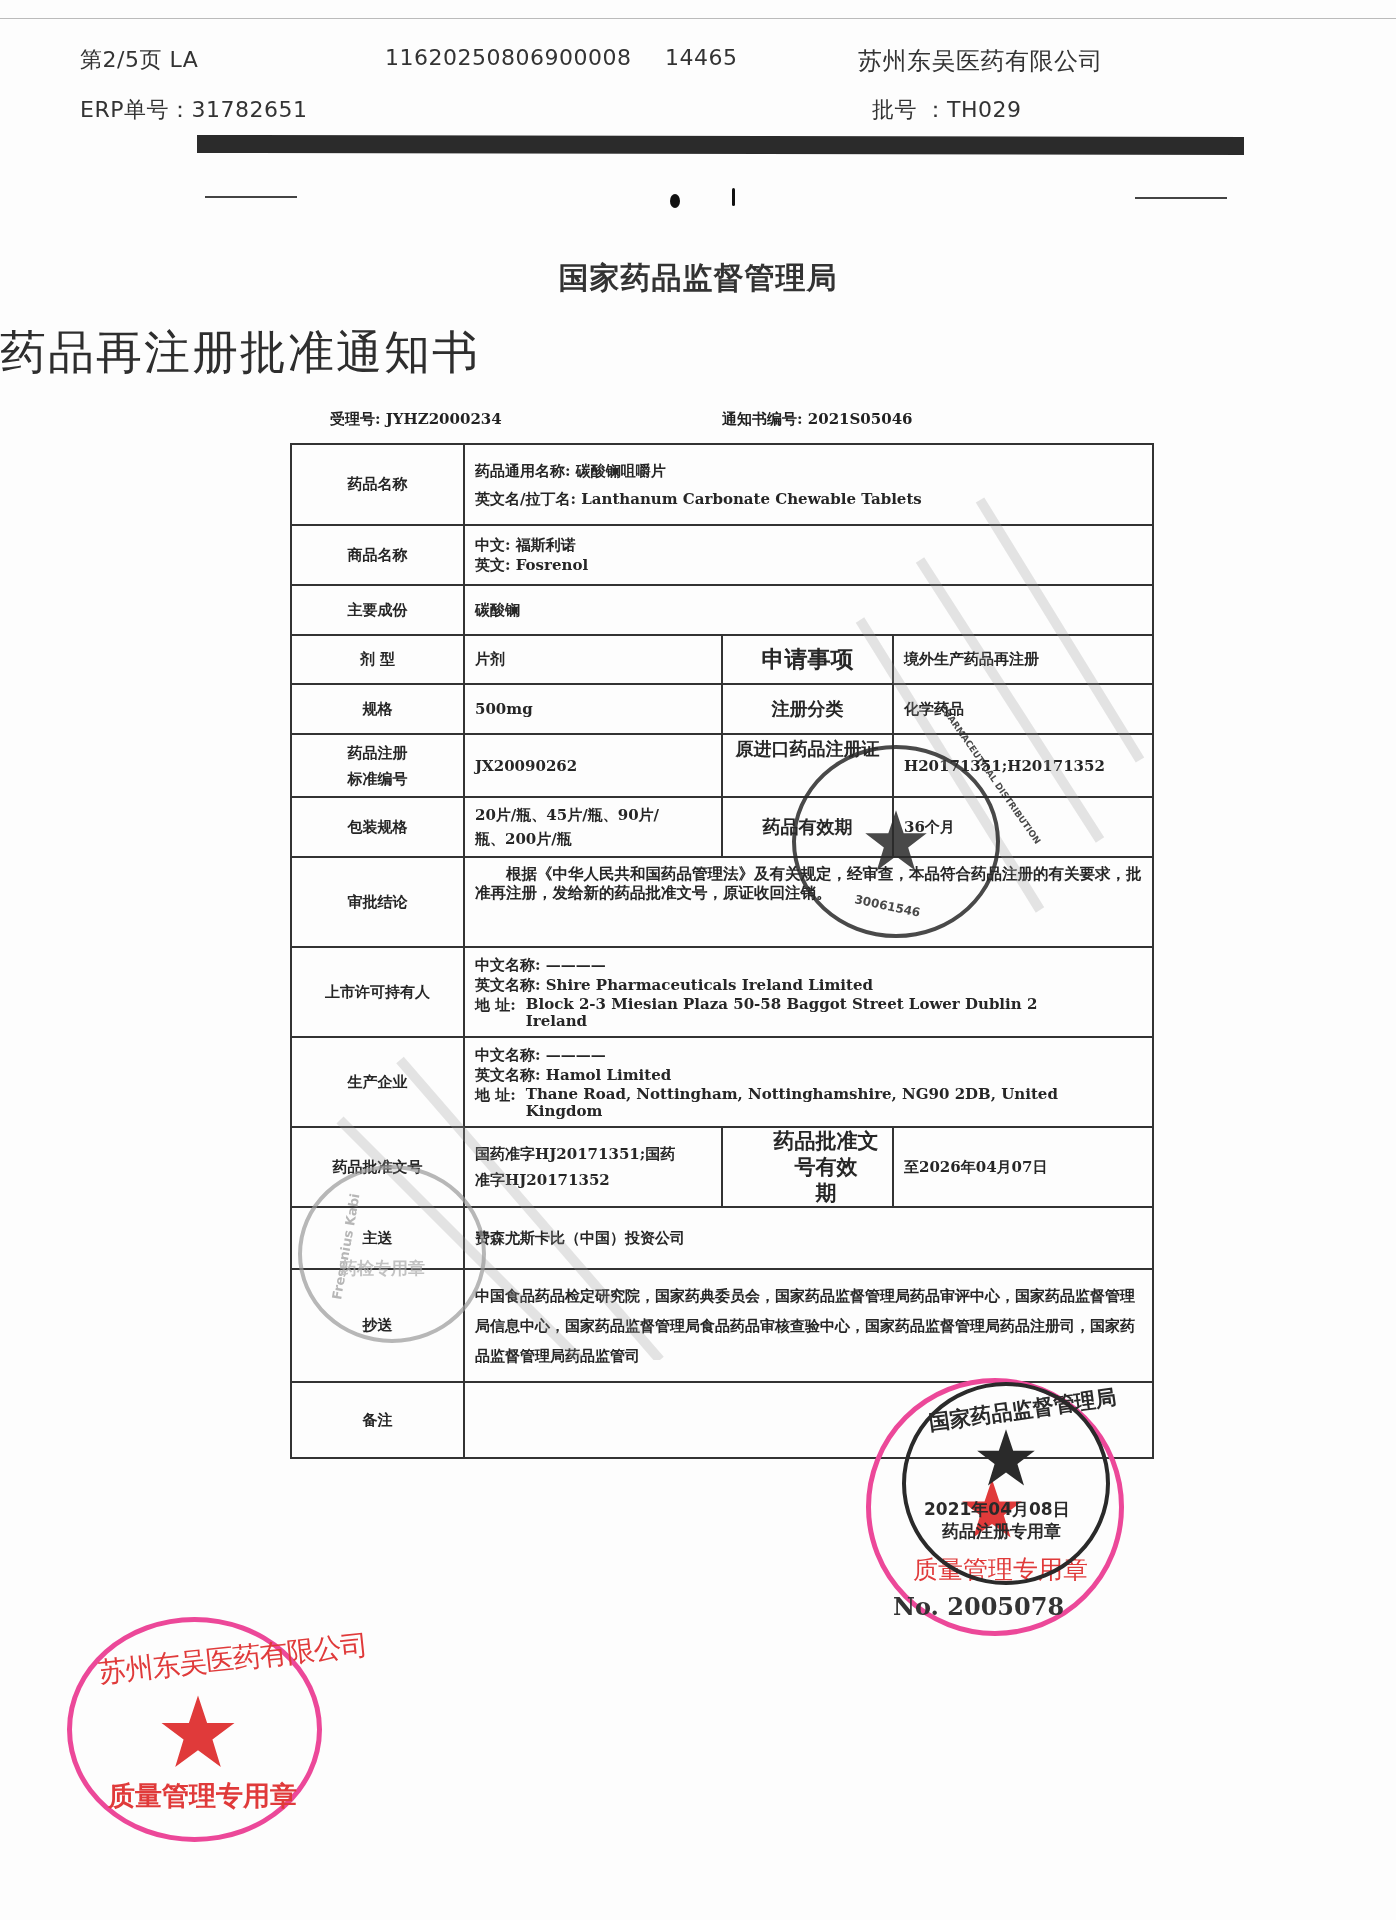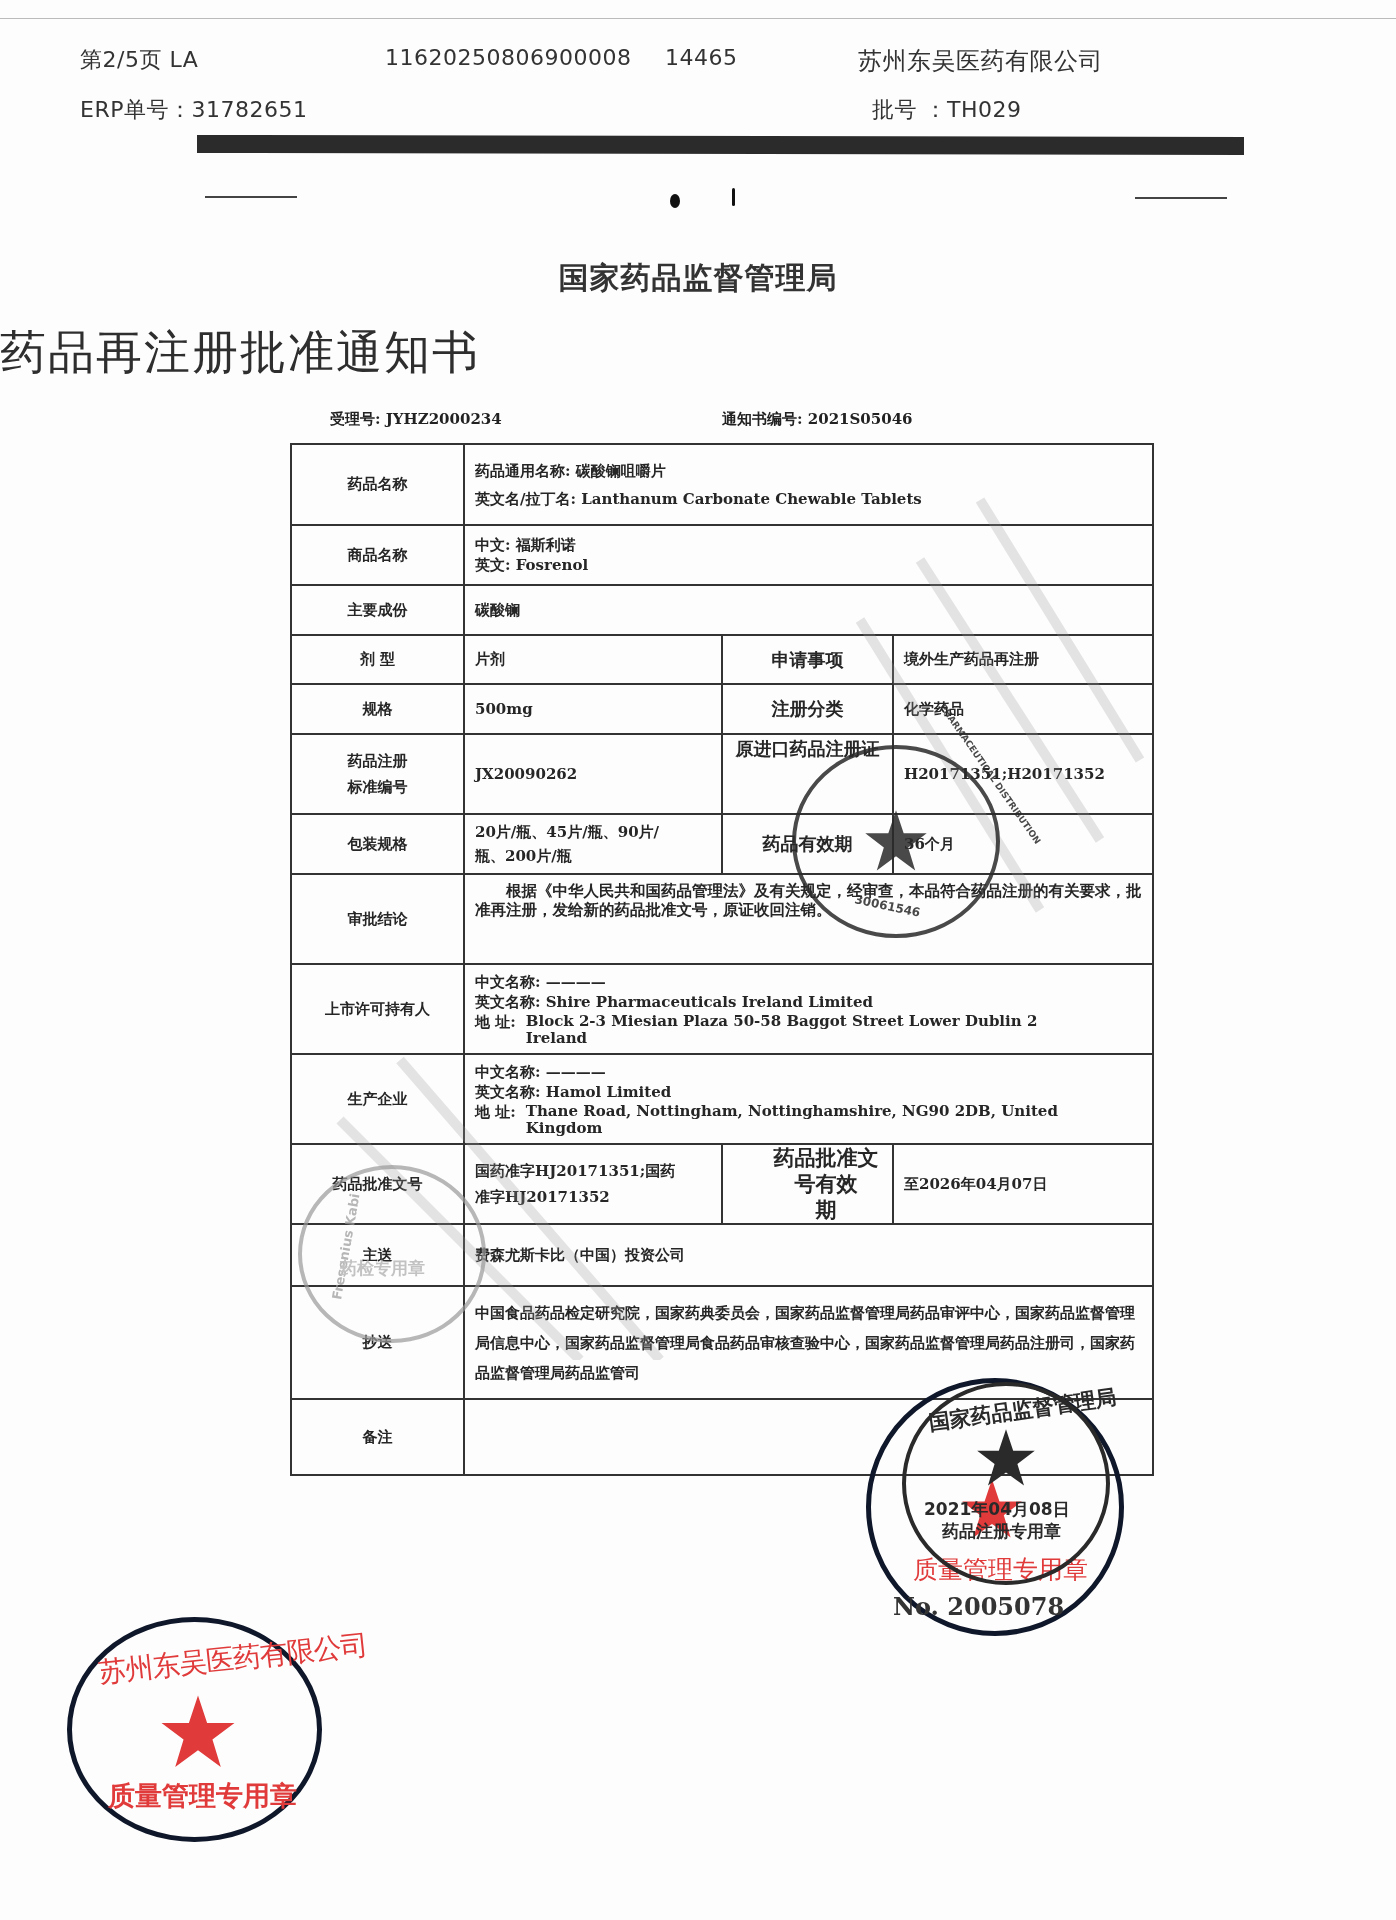--- a/index.html
+++ b/index.html
@@ -26,21 +26,21 @@
     font-family: "DejaVu Serif", "Liberation Serif", serif;
   }
   table.form td { border: 2.5px solid #333; vertical-align: middle; padding: 0 10px; font-size: 15px; font-weight: bold; color: #262626; }
   td.lab { text-align: center; font-size: 20px; font-weight: bold; padding: 0 4px; }
   td.lab2 { text-align: center; font-size: 19px; font-weight: bold; padding: 0 4px; line-height: 1.35; }
   .line { display: block; line-height: 20px; }
   .indent-addr { display: inline-block; vertical-align: top; }
   .para { line-height: 19px; text-indent: 2em; }
 
   .stamp { border-radius: 50%; }
-  .stamp-red { border: 5px solid #0f172a; color: #e03a3a; font-family: Liberation Serif, serif; }
+  .stamp-red { border: 5px solid #ec4899; color: #e03a3a; font-family: Liberation Serif, serif; }
   .stamp-dark { border: 4px solid #2a2a2a; color: #2a2a2a; }
   .stamp-grey { border: 4px solid #9a9a9a; color: #999; }
   .star { position: absolute; }
   .stamp-text { position: absolute; white-space: nowrap; font-weight: bold; }
   .no-text { font-family: "DejaVu Serif", serif; font-size: 24px; font-weight: bold; color: #333; }
   .watermark { opacity: 0.25; }
 </style>
 </head>
 <body>
 
@@ -85,30 +85,30 @@
       <span class="line">英文:  Fosrenol</span>
     </td>
   </tr>
   <tr style="height:50px">
     <td class="lab">主要成份</td>
     <td colspan="3">碳酸镧</td>
   </tr>
   <tr style="height:49px">
     <td class="lab">剂 型</td>
     <td>片剂</td>
-    <td class="lab" style="font-size:18px">申请事项</td>
+    <td class="lab" style="font-size:23px">申请事项</td>
     <td>境外生产药品再注册</td>
   </tr>
   <tr style="height:50px">
     <td class="lab">规格</td>
     <td>500mg</td>
     <td class="lab" style="font-size:18px">注册分类</td>
     <td>化学药品</td>
   </tr>
-  <tr style="height:80px">
+  <tr style="height:63px">
     <td class="lab2">
       <span class="line" style="line-height:26px">药品注册</span>
       <span class="line" style="line-height:26px">标准编号</span>
     </td>
     <td>JX20090262</td>
     <td class="lab" style="font-size:18px; vertical-align:top; padding-top:2px;">原进口药品注册证</td>
     <td>H20171351;H20171352</td>
   </tr>
   <tr style="height:60px">
     <td class="lab">包装规格</td>

